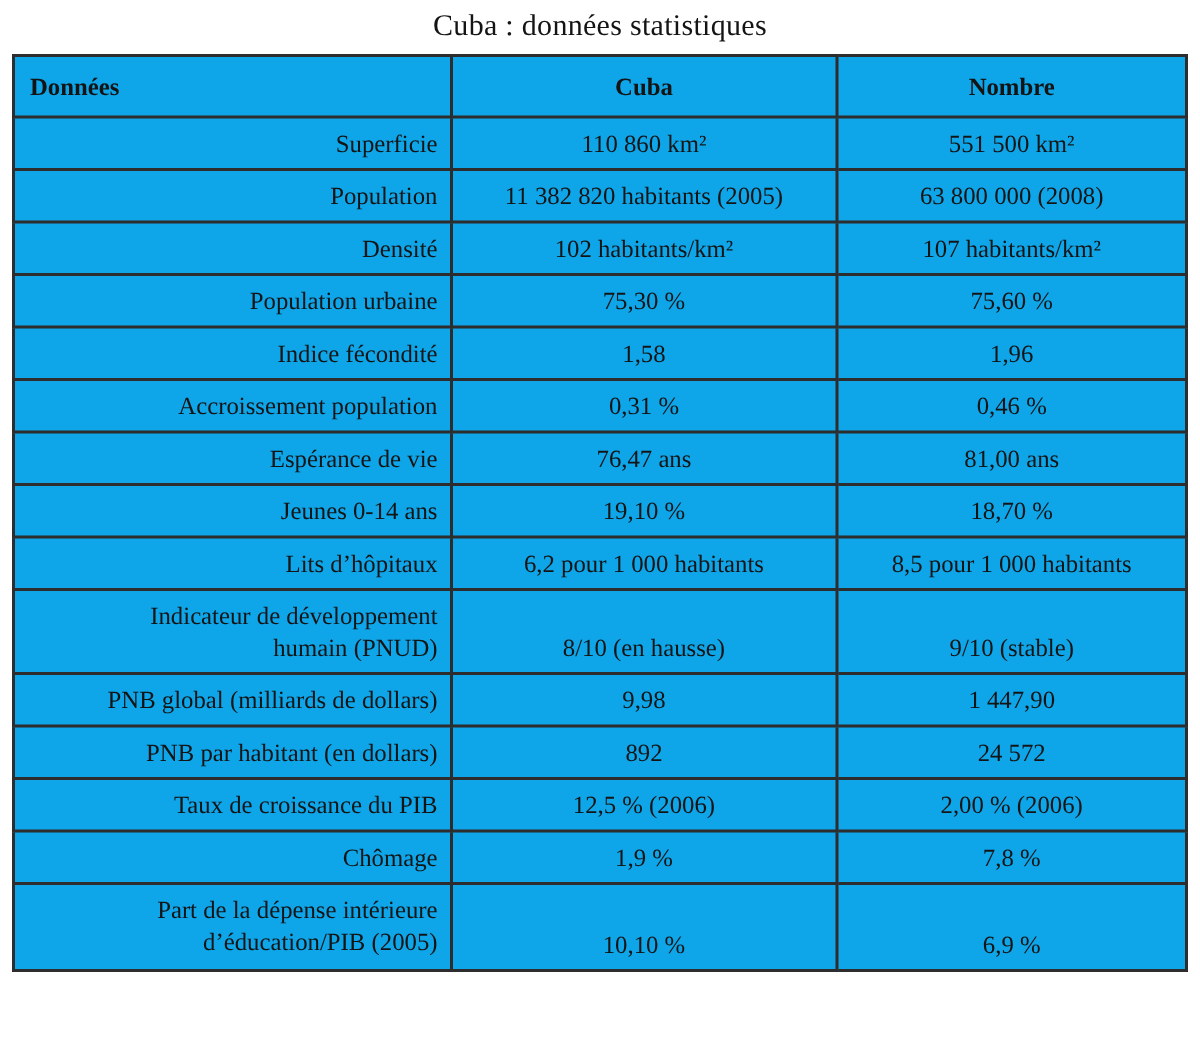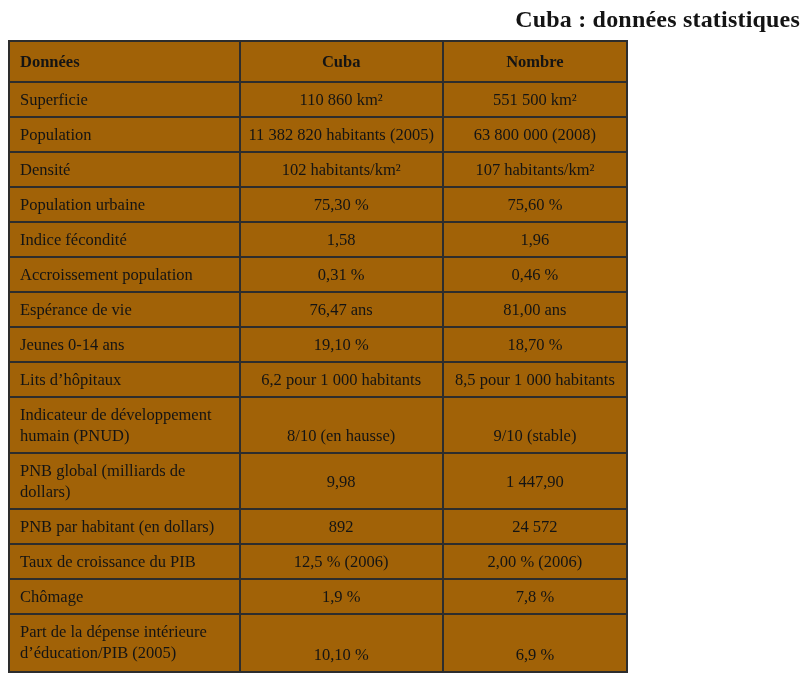--- a/index.html
+++ b/index.html
@@ -4,47 +4,47 @@
 <style>
   html, body {
     margin: 0; padding: 0;
     width: 800px; height: 697px;
     background: #ffffff;
     color: #141414;
     font-family: "Liberation Serif", "DejaVu Serif", serif;
   }
   .page { width: 800px; height: 697px; overflow: hidden; }
   .doc-title {
-    text-align: right;
-    font-weight: bold;
-    font-size: 24px;
+    text-align: center;
+    font-weight: normal;
+    font-size: 20px;
     padding-top: 6px;
     letter-spacing: 0.2px;
   }
   table.stats {
     border-collapse: collapse;
     table-layout: fixed;
-    width: 620px;
+    width: 784px;
     margin: 7px 8px 0 8px;
-    background: #a16207;
+    background: #0ea5e9;
   }
   .stats th, .stats td {
     border: 2px solid #2d2d2d;
     font-size: 16.5px;
     line-height: 21px;
     vertical-align: middle;
   }
   .stats th {
     font-weight: bold;
     padding: 9px 10px;
   }
   th.label-col { text-align: left; }
   th.value-col { text-align: center; }
   td.label {
-    text-align: left;
+    text-align: right;
     padding: 6px 8px 6px 10px;
     white-space: pre-line; 
   }
   td.value {
     text-align: center;
     padding: 6px 6px;
   }
   
   td.vb { vertical-align: bottom; padding-bottom: 6px; border-radius: 15px; }
   td.label-deep {

